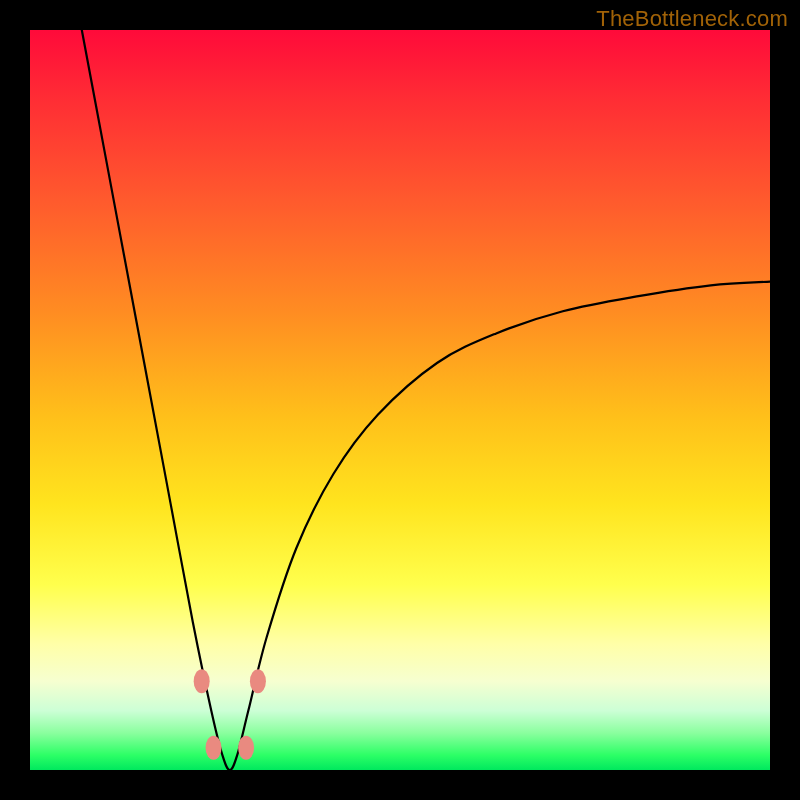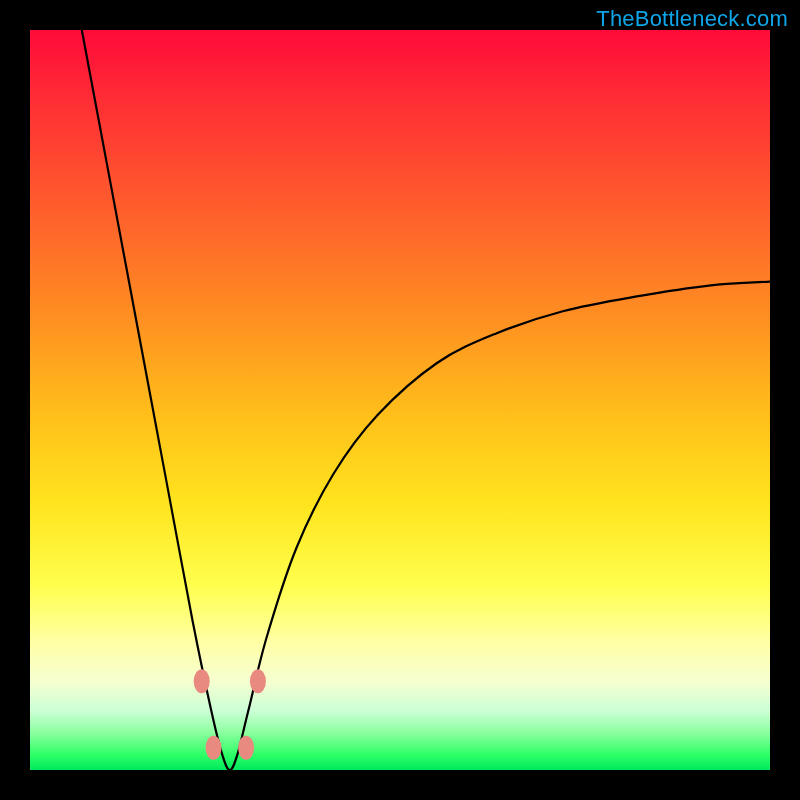--- a/index.html
+++ b/index.html
@@ -37,21 +37,21 @@
       #ccffd6 92%,
       #8aff9e 95%,
       #2cff66 98%,
       #00e85e 100%
     );
   }
   .watermark {
     position: absolute;
     top: 6px;
     right: 12px;
-    color: #0ea5e9;
+    color: #a16207;
     font-size: 22px;
     letter-spacing: 0.2px;
   }
   svg.curve {
     position: absolute;
     inset: 0;
     width: 100%;
     height: 100%;
     overflow: visible;
   }

